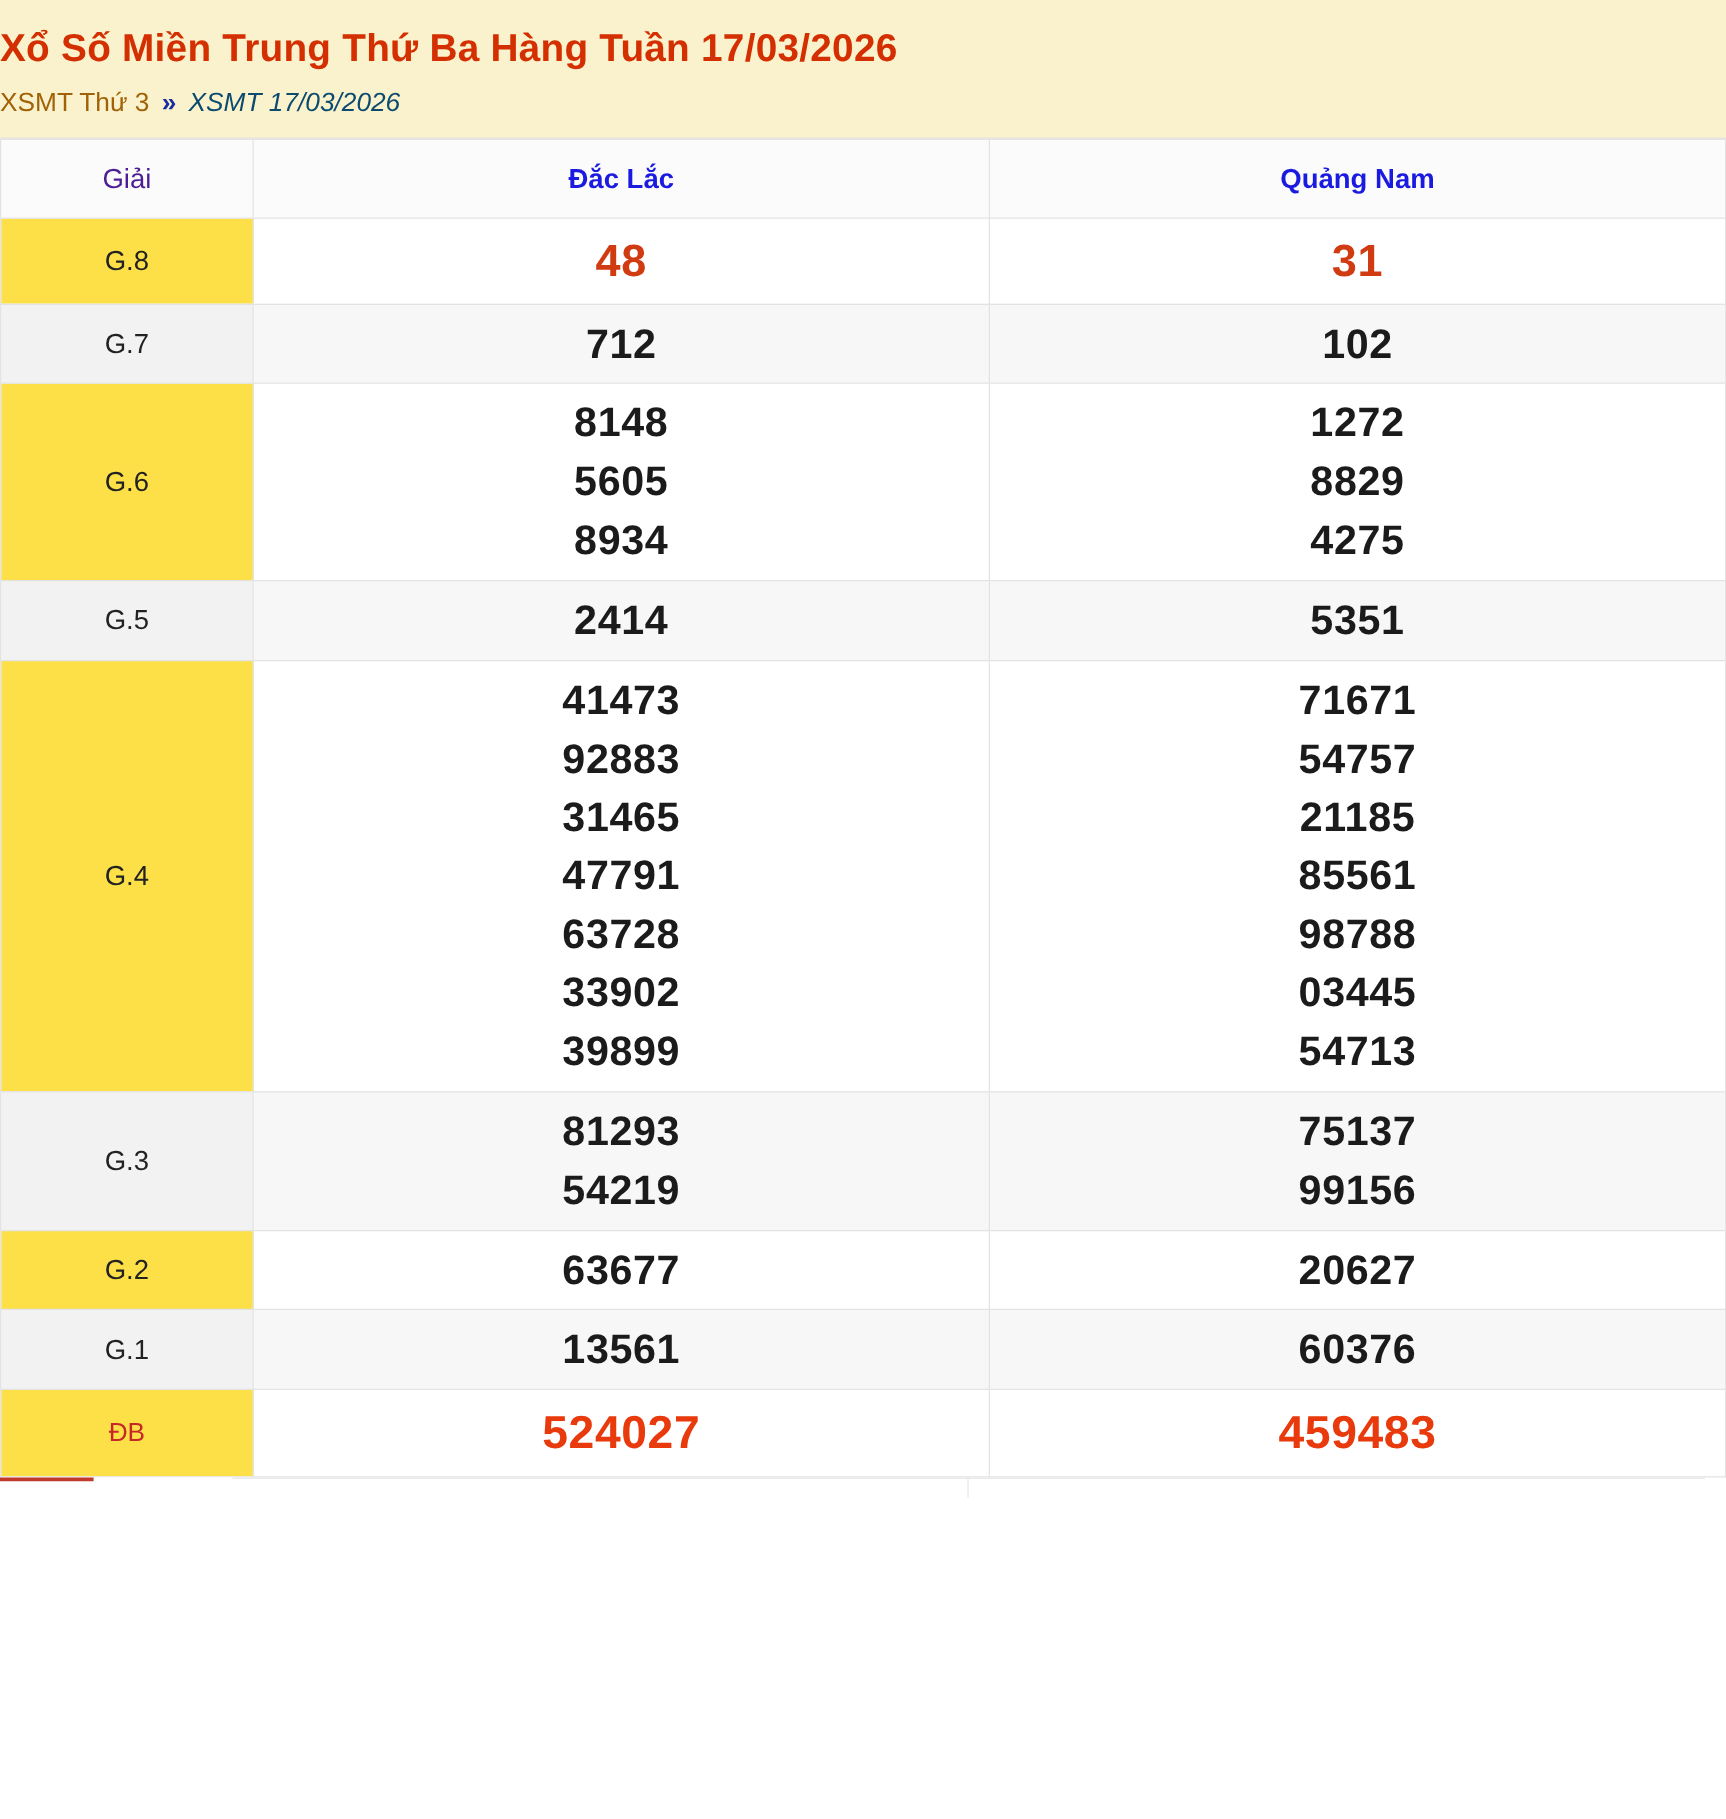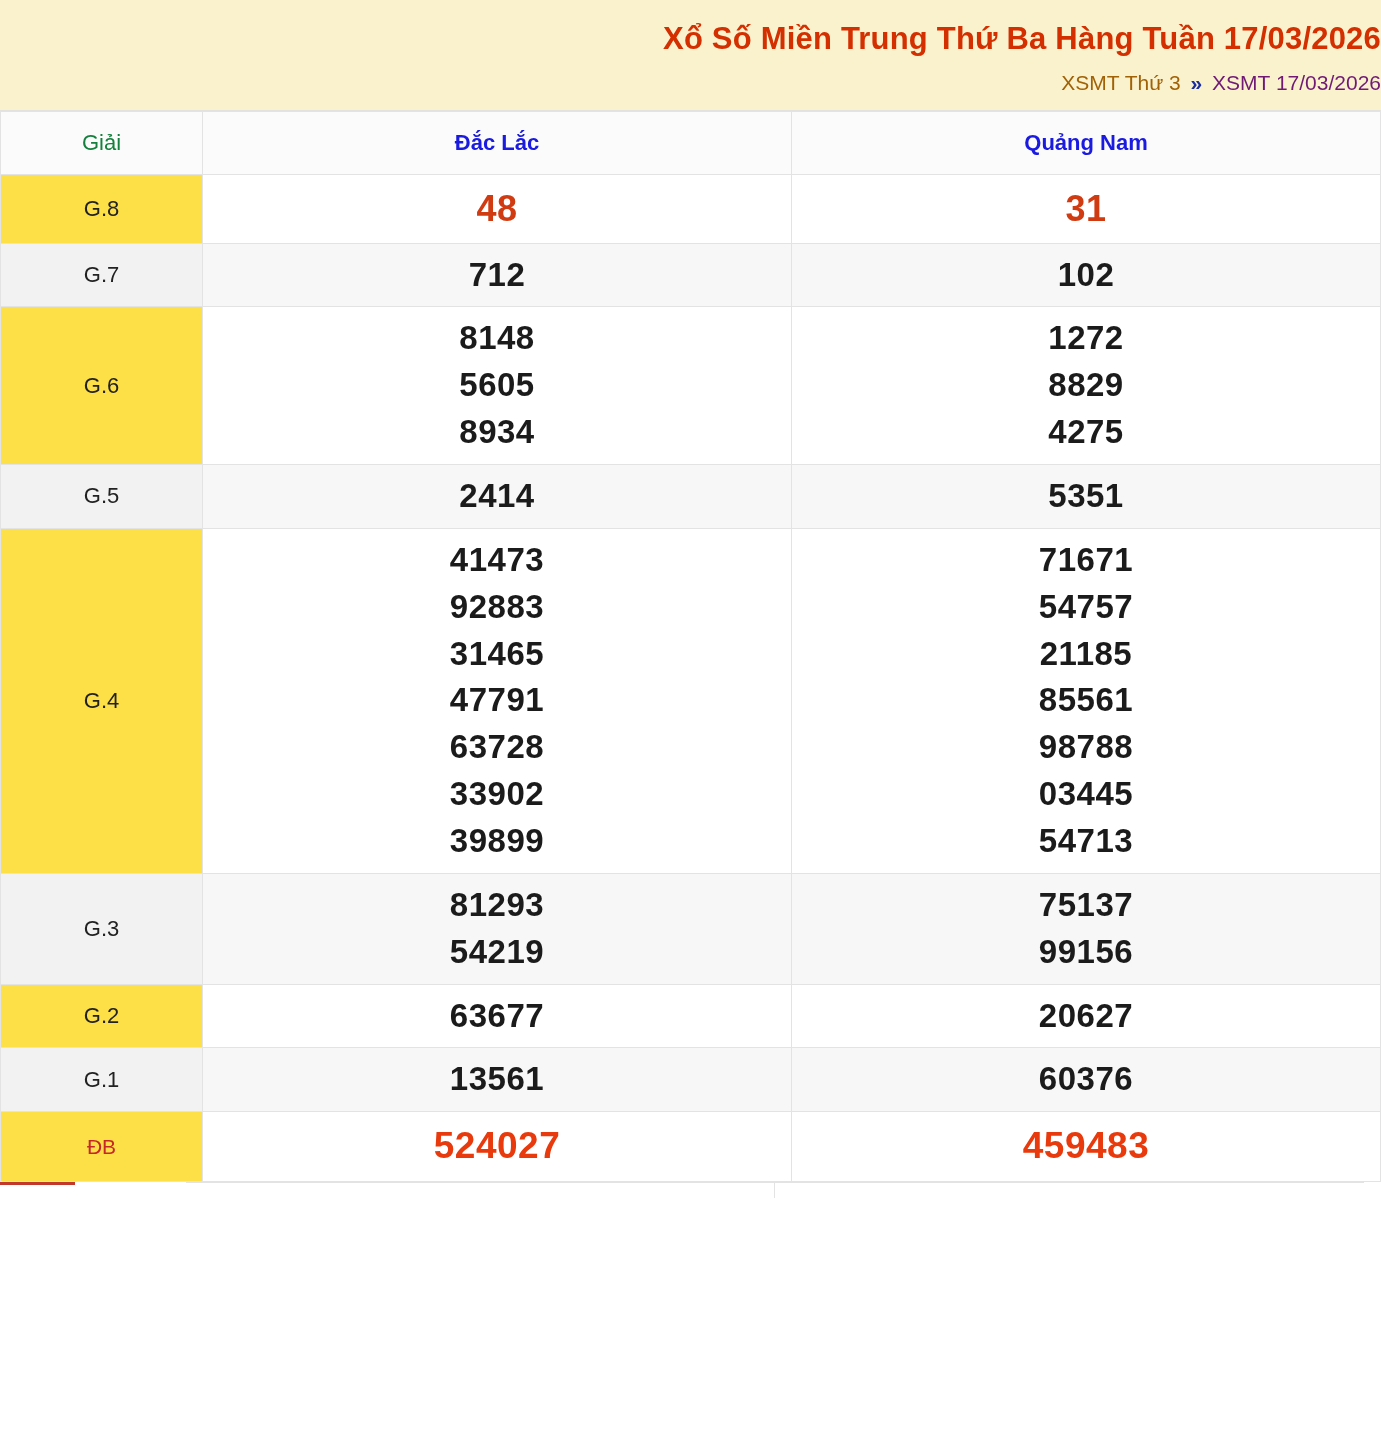--- a/index.html
+++ b/index.html
@@ -12,21 +12,21 @@
   .page {
     width: 1381px;
     min-height: 1455px;
     position: relative;
     background: #ffffff;
   }
   
   .header {
     background: #faf2cd;
     padding: 20px 0 14px 0;
-    text-align: right;
+    text-align: left;
     border-bottom: 1px solid #e2e2e2;
   }
   .header-title {
     color: #d32f00;
     font-size: 31px;
     font-weight: bold;
     line-height: 1.2;
     margin: 0 0 12px 0;
     letter-spacing: 0.2px;
   }
@@ -38,21 +38,22 @@
   .breadcrumb a {
     color: #a16207;
     text-decoration: none;
   }
   .breadcrumb .sep {
     color: #1a2ea0;
     margin: 0 4px;
     font-weight: bold;
   }
   .breadcrumb .current {
-    color: #701a75;
+    color: #0c4a6e;
+    font-style: italic;
   }
   
   table.result {
     width: 1381px;
     border-collapse: collapse;
     table-layout: fixed;
   }
   table.result col.c-prize { width: 202px; }
   table.result col.c-prov  { width: 589px; }
 
@@ -60,21 +61,21 @@
     border: 1px solid #e3e3e3;
     text-align: center;
     vertical-align: middle;
   }
   table.result thead th {
     background: #fbfbfb;
     padding: 18px 4px;
     font-size: 22px;
   }
   th.prize-head {
-    color: #15803d;
+    color: #4c1d95;
     font-weight: normal;
   }
   th.prov-head {
     color: #1a1ae0;
     font-weight: bold;
     font-size: 23px;
   }
   td.prize-label {
     background: #fde047;
     font-size: 22px;

